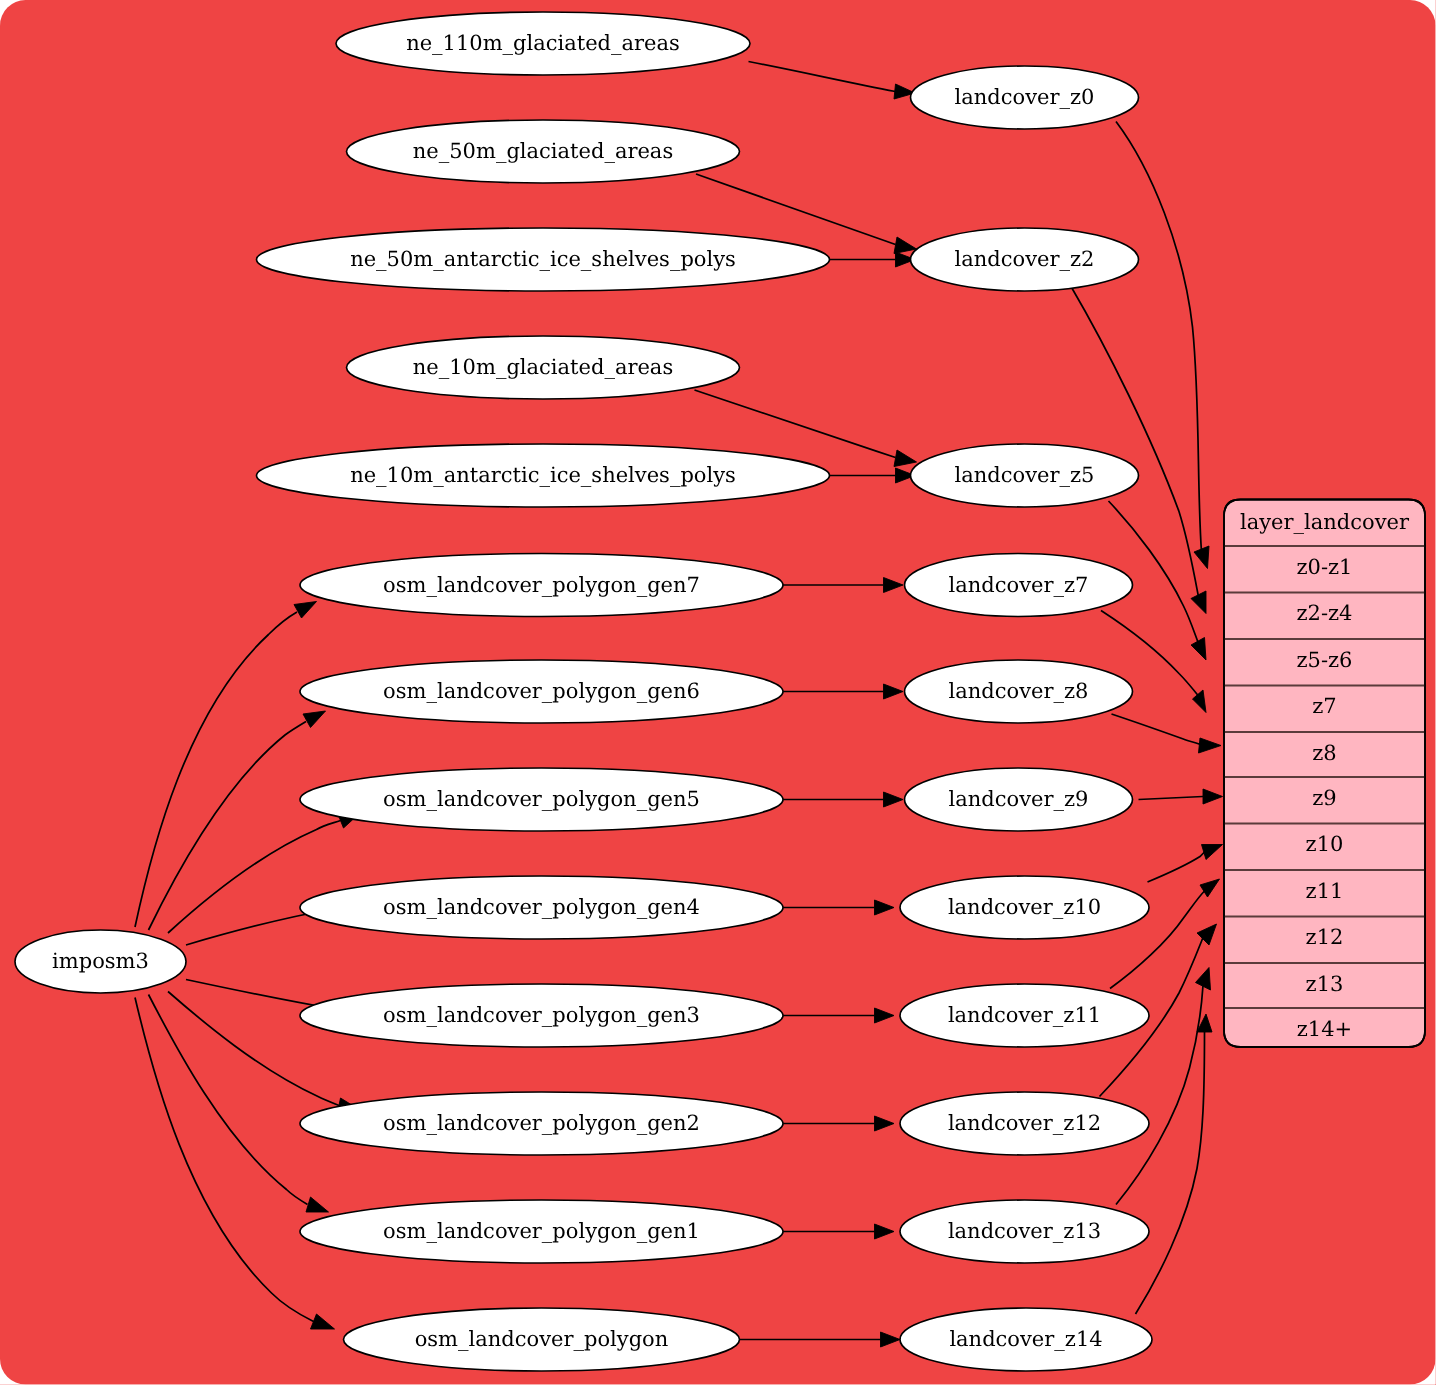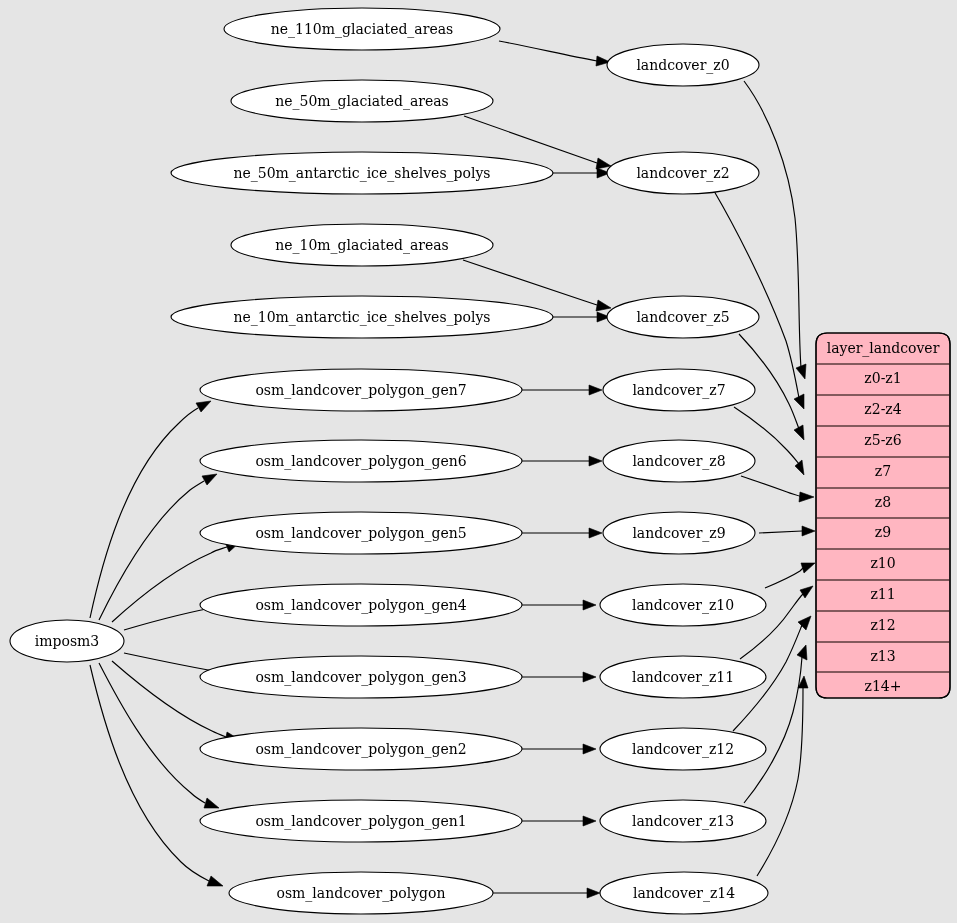--- a/index.html
+++ b/index.html
@@ -10,21 +10,22 @@
   body {
     width: 957px;
     height: 923px;
     overflow: hidden;
     font-family: "DejaVu Serif", "Liberation Serif", serif;
   }
   #graph-root {
     position: relative;
     width: 957px;
     height: 923px;
-    background: #e5e5e5;
+    background: #ef4444;
+    border-radius: 17px;
   }
   svg#graph-svg {
     position: absolute;
     left: 0;
     top: 0;
     width: 957px;
     height: 923px;
     display: block;
   }
   .node-ellipse {

